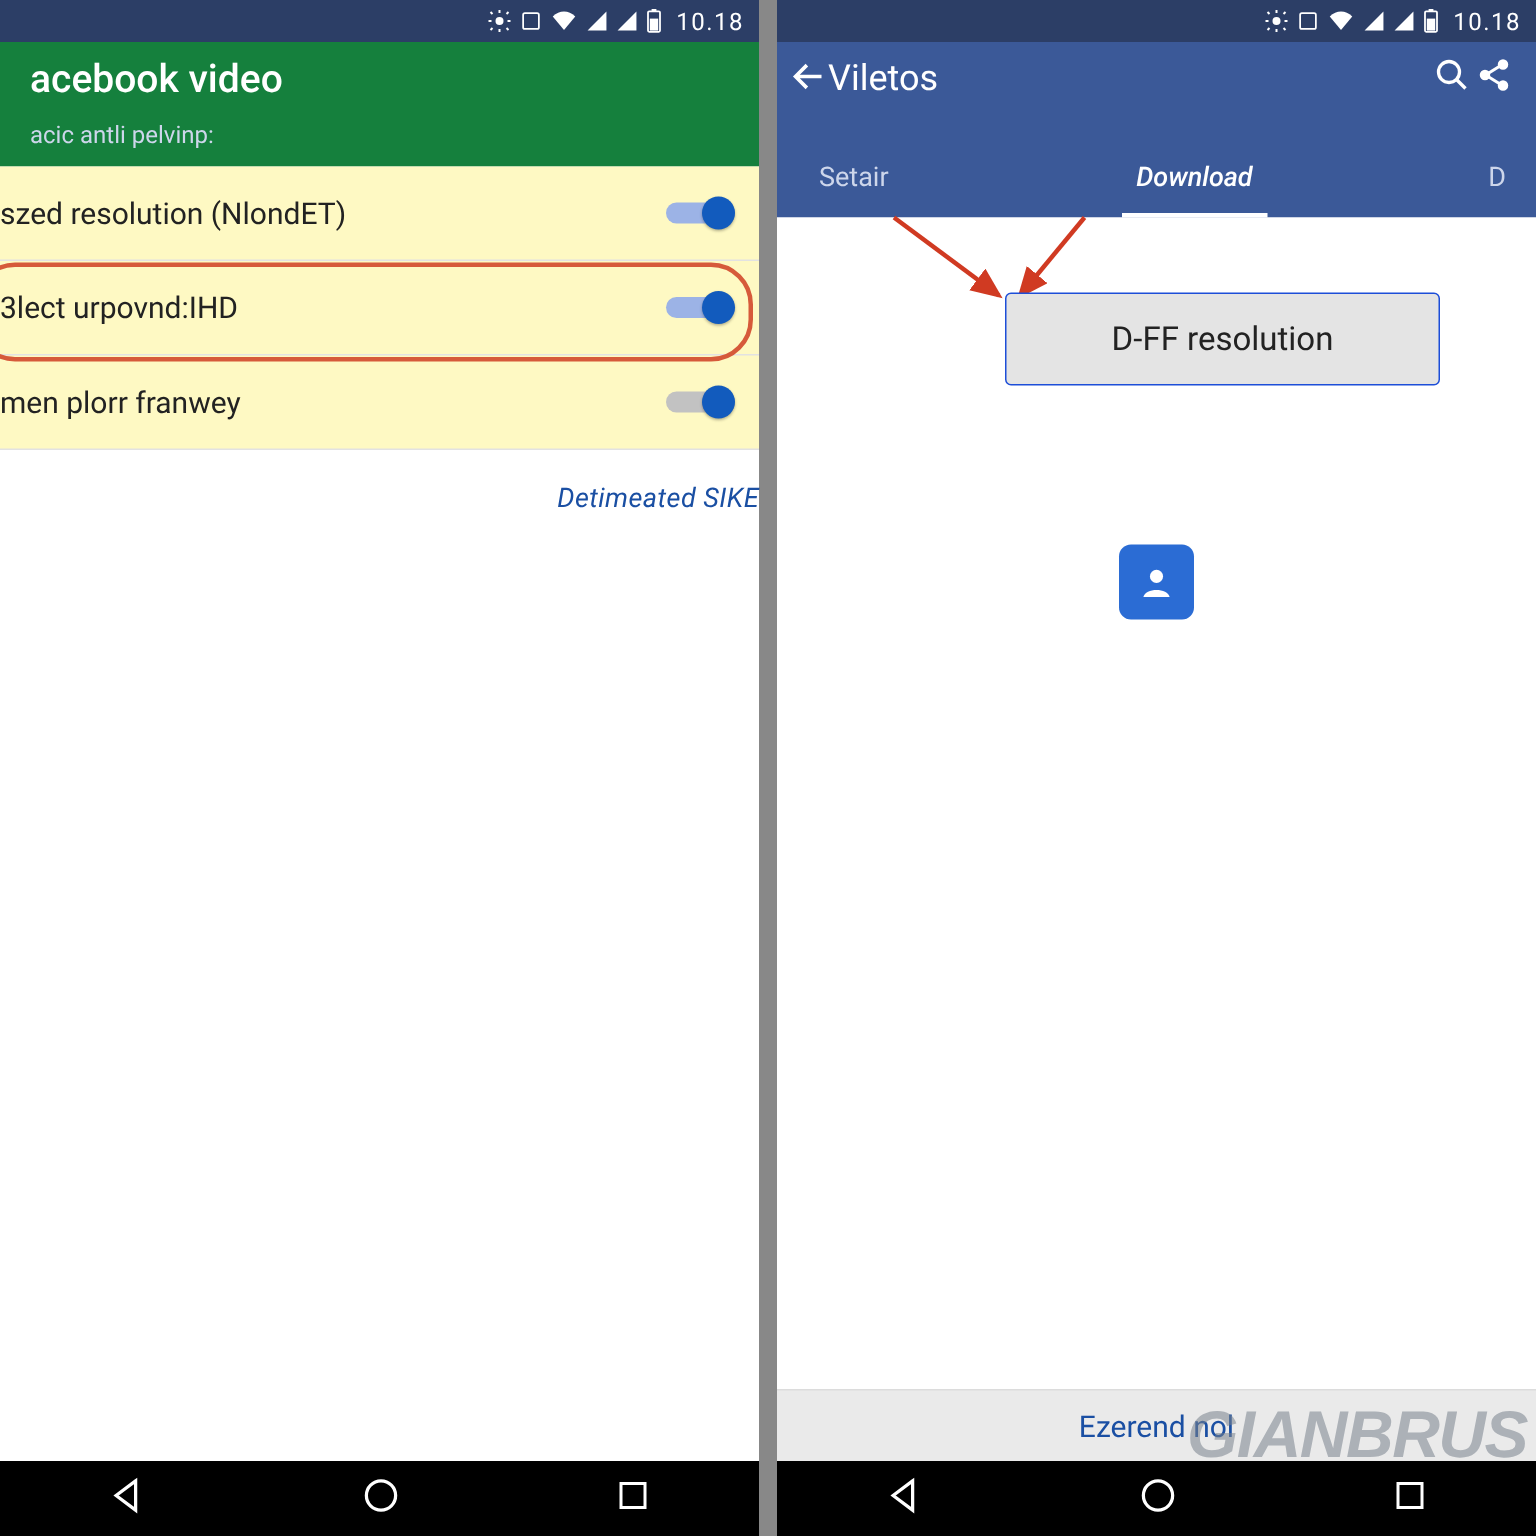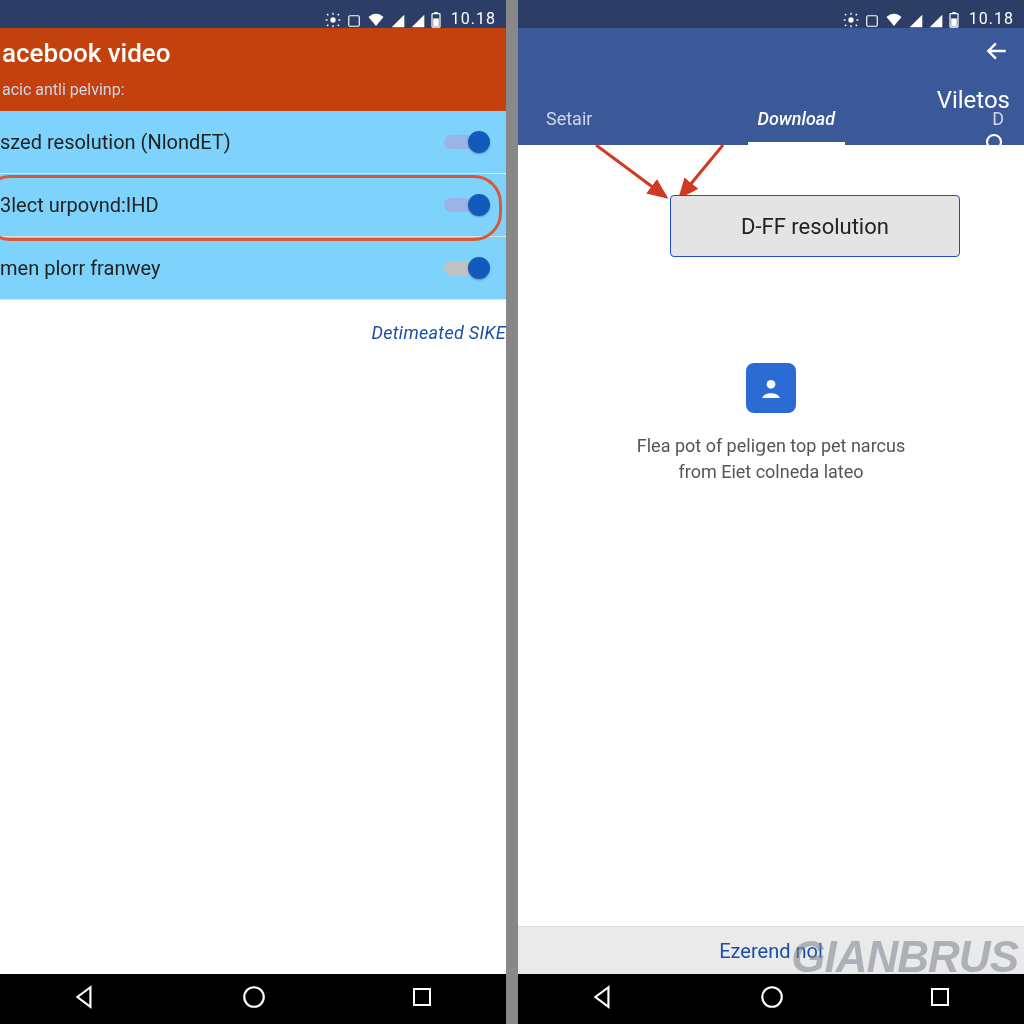--- a/index.html
+++ b/index.html
@@ -21,49 +21,47 @@
   }
   .phone-left { margin-right: 6px; }
   .phone-right { margin-left: 6px; }
 
   
   .statusbar {
     height: 28px;
     background: #2c3e66;
     color: #fff;
     display: flex;
-    align-items: flex-end;
+    align-items: center;
     justify-content: flex-end;
     padding: 0 10px;
     font-size: 16px;
     gap: 6px;
   }
   .statusbar .sb-icon { display: inline-flex; align-items: center; }
   .statusbar .time { font-weight: 400; letter-spacing: 1px; margin-left: 4px; }
 
   
   .appbar {
-    background: #c2410c;
+    background: #15803d;
     color: #fff;
-    padding: 10px 14px 12px 2px;
+    padding: 10px 14px 12px 20px;
   }
   .appbar .title { font-size: 26px; font-weight: 500; }
   .appbar .subtitle { font-size: 16px; color: #cdd6eb; margin-top: 12px; }
 
   .appbar2 {
     background: #3b5998;
     color: #fff;
     padding: 10px 14px 0 8px;
   }
   .appbar2-row1 {
     display: flex;
-    align-items: flex-end;
+    align-items: flex-start;
     height: 52px;
-    gap: 18px;
-    flex-direction: column;
   }
   .appbar2 .back { color: #fff; }
   .appbar2 .title2 { font-size: 24px; font-weight: 400; flex: 1; }
   .appbar2 .action { width: 28px; display: flex; justify-content: center; }
   .tabs {
     display: flex;
     color: #cdd6eb;
     font-size: 18px;
     margin-top: 8px;
   }
@@ -71,21 +69,21 @@
   .tab.active { color: #fff; font-weight: 500; font-style: italic; }
   .tab.active::after {
     content: "";
     position: absolute;
     left: 10px; right: 10px; bottom: 0;
     height: 3px; background: #fff;
   }
   .tab.cut { padding-left: 12px; padding-right: 6px; }
 
   
-  .settings { background: #7dd3fc; }
+  .settings { background: #fef9c3; }
   .srow {
     display: flex;
     align-items: center;
     justify-content: space-between;
     padding: 18px 16px 18px 0;
     border-bottom: 1px solid #e2e2e2;
     font-size: 20px;
     color: #222;
   }
   .srow .label { flex: 1; padding-right: 12px; white-space: nowrap; overflow: hidden; }
@@ -406,24 +404,20 @@
 
     <div class="res-button">D-FF resolution</div>
 
     <div class="app-icon-center">
       <svg width="30" height="30" viewBox="0 0 24 24" fill="#fff">
           <circle cx="12" cy="9" r="3.5"></circle>
           <path d="M5 20 C6 15 18 15 19 20 Z"></path>
         </svg>
     </div>
 
-    <div class="center-text">
-      <span>Flea pot of peliցen top pet narcus</span><br>
-      <span>from Eiet colneda lateo</span>
-    </div>
 
     <div class="bottom-bar-right">
       <span>Ezerend nol</span>
     </div>
 
     <div class="navbar" style="position:absolute;bottom:0;left:0;right:0;">
       <span class="nbtn"><svg width="26" height="26" viewBox="0 0 24 24" fill="none" stroke="#fff" stroke-width="2">
             <path d="M17 3 L5 12 L17 21 Z" fill="none"></path>
           </svg></span>
       <span class="nbtn"><svg width="26" height="26" viewBox="0 0 24 24" fill="none" stroke="#fff" stroke-width="2">

